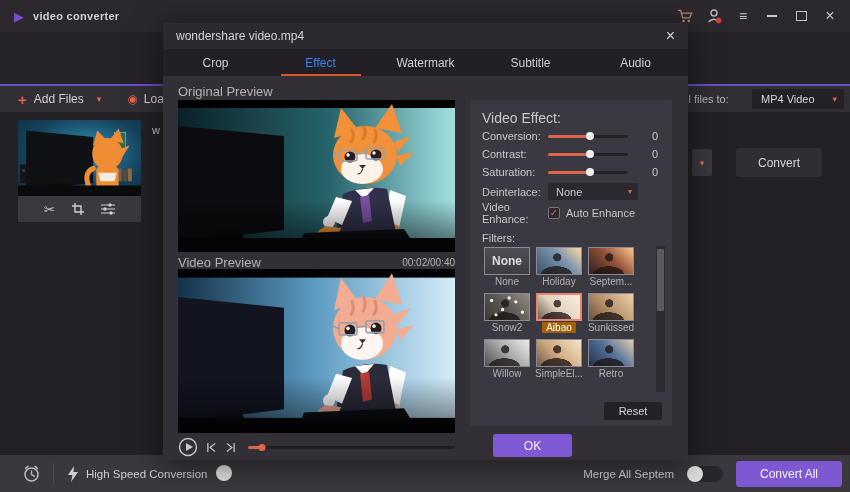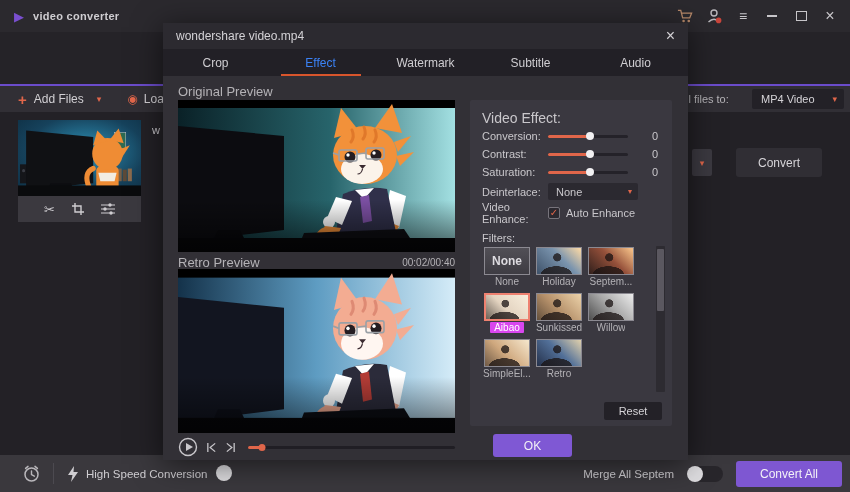--- a/index.html
+++ b/index.html
@@ -118,21 +118,21 @@
      radial-gradient(circle at 85% 70%,#fff 0 1.2px,transparent 2px),
      radial-gradient(circle at 25% 80%,#fff 0 1px,transparent 2px),
      radial-gradient(circle at 55% 15%,#fff 0 1px,transparent 2px);}
   .f4{background:linear-gradient(225deg,#f8eedd 0%,#e3d3c0 55%,#6a6056 100%);}
   .f5{background:linear-gradient(225deg,#ecd2a9 0%,#b5906a 55%,#64503c 100%);}
   .f6{background:linear-gradient(225deg,#ececec 0%,#a8a8a8 50%,#4e4e4e 100%);}
   .f7{background:linear-gradient(225deg,#f6e7cd 0%,#cfa87e 55%,#705a46 100%);}
   .f8{background:linear-gradient(225deg,#e0d0ac 0%,#527099 48%,#25314b 100%);}
   .ft.selected{border:2px solid #ee8170;}
   .flabel{display:inline-block;margin-top:1px;margin-bottom:3px;font-size:10px;color:#b4b2b6;max-width:50px;overflow:hidden;white-space:nowrap;}
-  .flabel.selected{background:#d946ef;color:#fff;padding:0 4px;border-radius:1px;text-align:center;}
+  .flabel.selected{background:#a16207;color:#fff;padding:0 4px;border-radius:1px;text-align:center;}
   .fscroll{position:absolute;right:7px;top:146px;width:9px;height:146px;background:#2d2b31;border-radius:1px;}
   .fscroll .sthumb{position:absolute;left:1px;top:3px;width:7px;height:62px;background:#5b5860;border-radius:1px;cursor:pointer;}
   .reset-btn{position:absolute;right:10px;bottom:6px;width:58px;height:18px;background:#232127;border-radius:2px;display:flex;align-items:center;justify-content:center;color:#d6d4d8;font-size:11px;cursor:pointer;}
 
   .dlg-btn{position:absolute;top:358px;width:79px;height:23px;background:#7f58d4;border-radius:3px;display:flex;align-items:center;justify-content:center;color:#f2f0f6;font-size:12px;cursor:pointer;}
   .ok-btn{left:330px;}
   .cancel-btn{left:425px;}
 </style>
 </head>
 <body>
@@ -315,21 +315,21 @@
           <path d="M179,54 L188,53 M161,55 L155,53" stroke="#9aa0a6" stroke-width="1.6"></path>
           <polygon points="181,65 188,65 184.5,69" fill="#3a2a30"></polygon>
           <path d="M184.5,69 q-1,5 -5,5" stroke="#3a2a30" stroke-width="1.2" fill="none"></path>
           <polygon points="126,133 226,129 234,141 122,143" fill="#0f0f14"></polygon>
           <rect y="138" width="277" height="14" fill="#07070a"></rect>
           <rect y="100" width="277" height="52" fill="url(#vigO)"></rect>
         </svg>
       </div>
 
       <div class="abs pv-row">
-        <span class="pv-label">Retro Preview</span>
+        <span class="pv-label">Video Preview</span>
         <span class="timecode">00:02/00:40</span>
       </div>
 
       <div class="abs preview pv2">
         <svg viewBox="0 0 277 152" preserveAspectRatio="none">
           <defs>
             <linearGradient id="bgF" x1="0" y1="0" x2="1" y2="0">
               <stop offset="0%" stop-color="#14324a"></stop>
                 <stop offset="50%" stop-color="#5e9cc2"></stop>
                 <stop offset="100%" stop-color="#d5ecf8"></stop>
@@ -460,20 +460,24 @@
           </div>
           <div class="fcell">
             <div class="ft f1"></div>
             <span class="flabel">Holiday</span>
           </div>
           <div class="fcell">
             <div class="ft f2"></div>
             <span class="flabel">Septem...</span>
           </div>
           <div class="fcell">
+            <div class="ft f3"></div>
+            <span class="flabel">Snow2</span>
+          </div>
+          <div class="fcell">
             <div class="ft f4 selected"></div>
             <span class="flabel selected">Aibao</span>
           </div>
           <div class="fcell">
             <div class="ft f5"></div>
             <span class="flabel">Sunkissed</span>
           </div>
           <div class="fcell">
             <div class="ft f6"></div>
             <span class="flabel">Willow</span>

